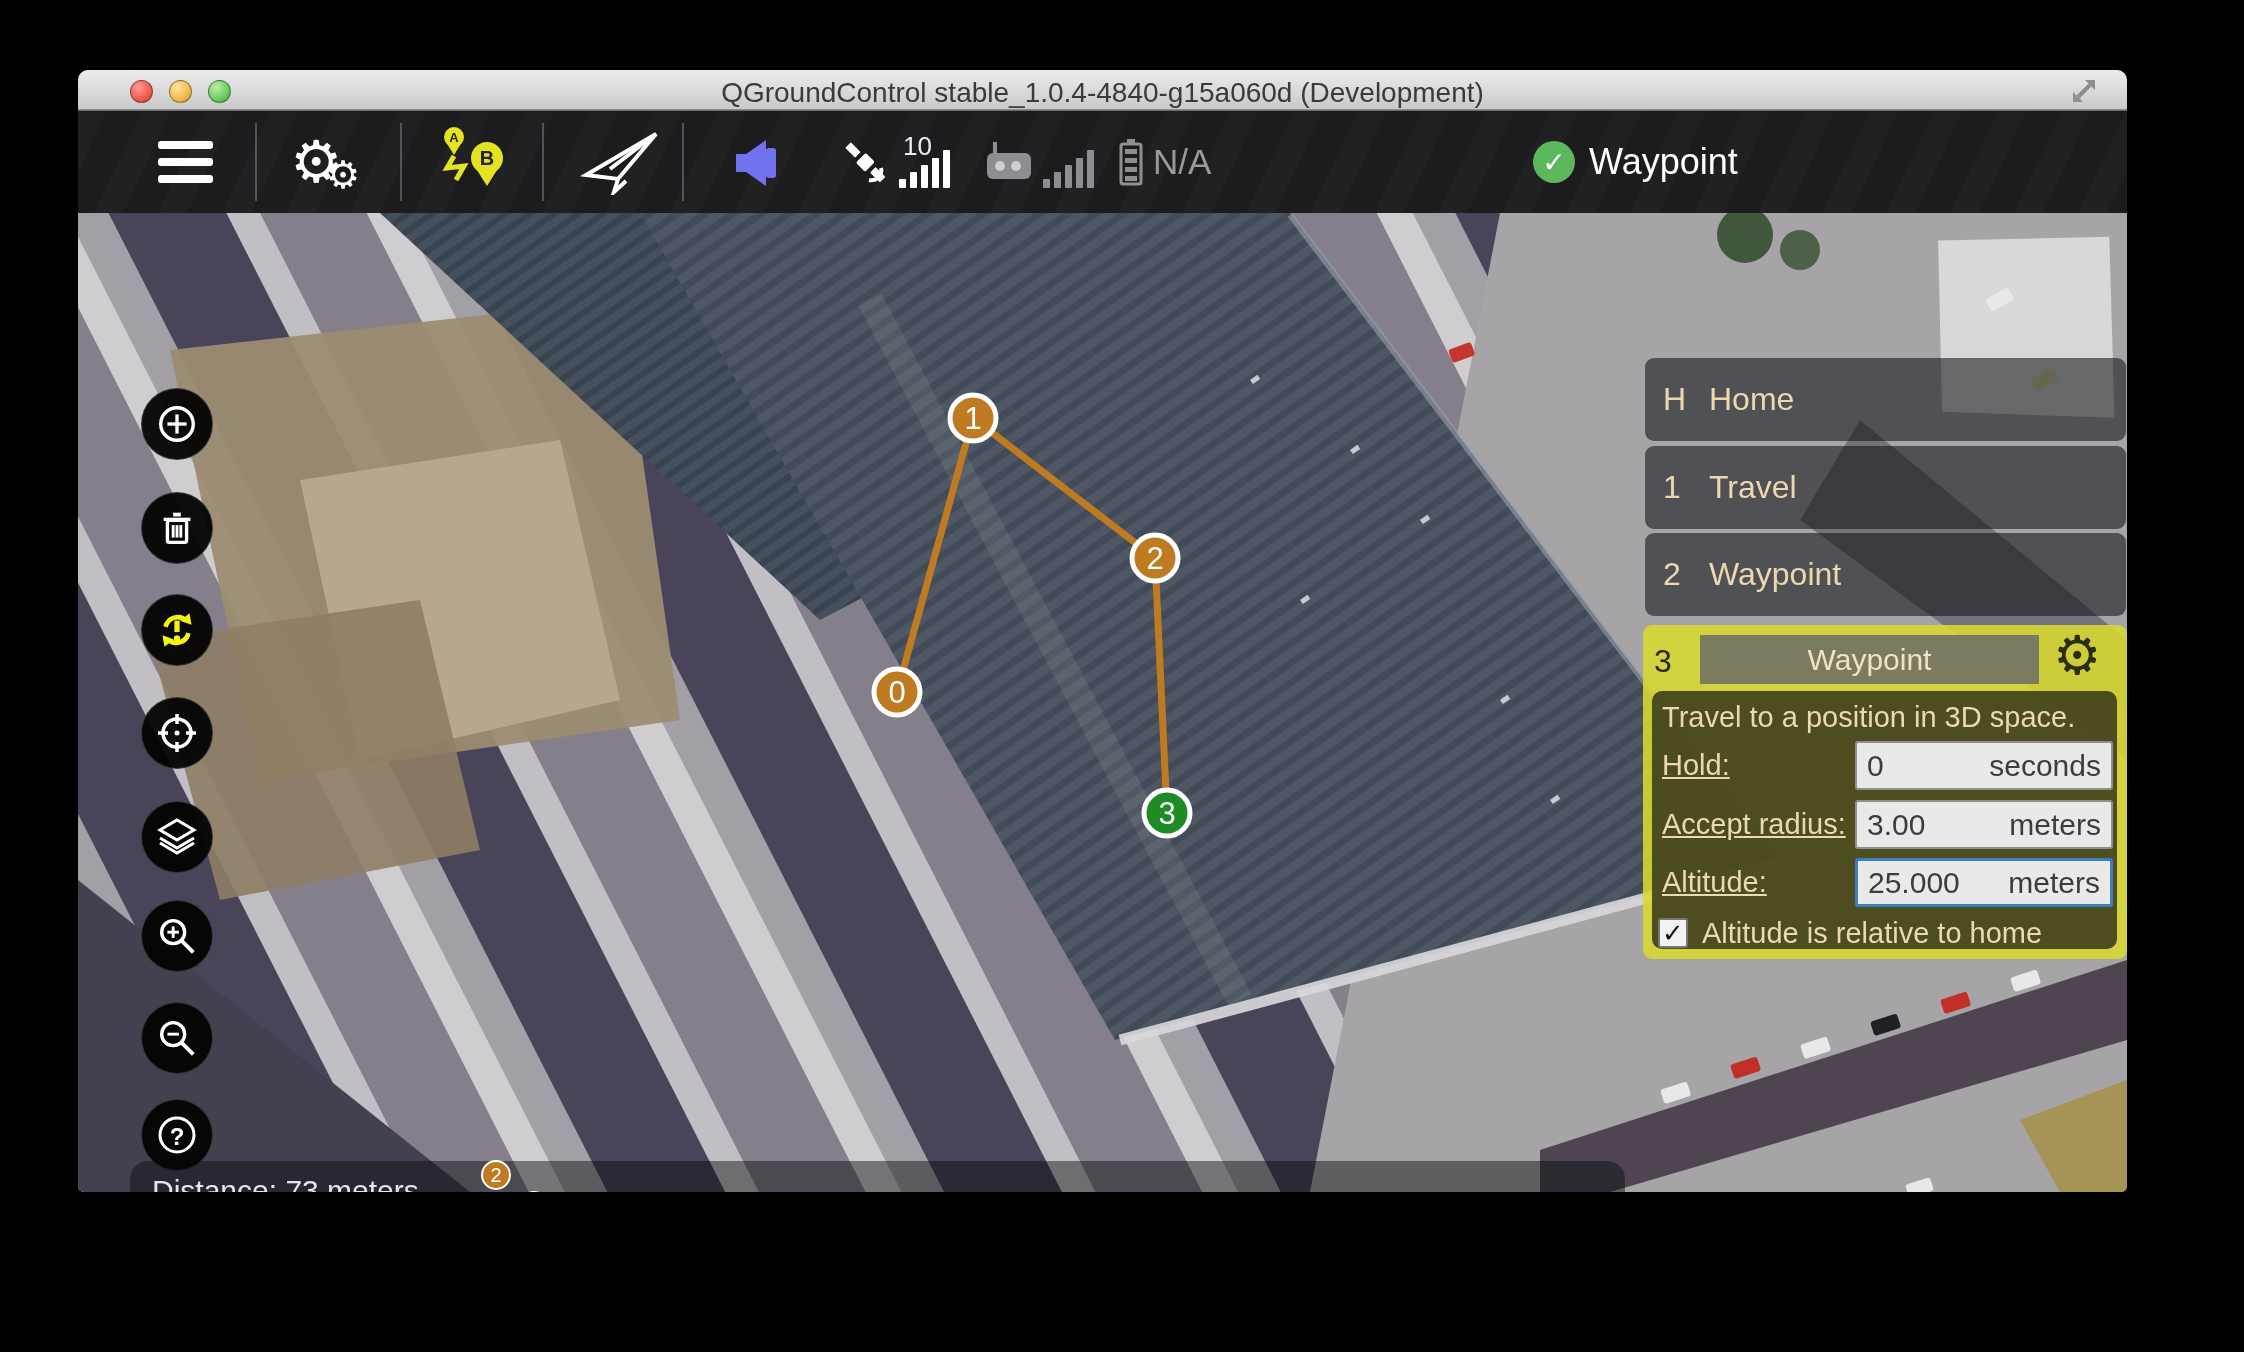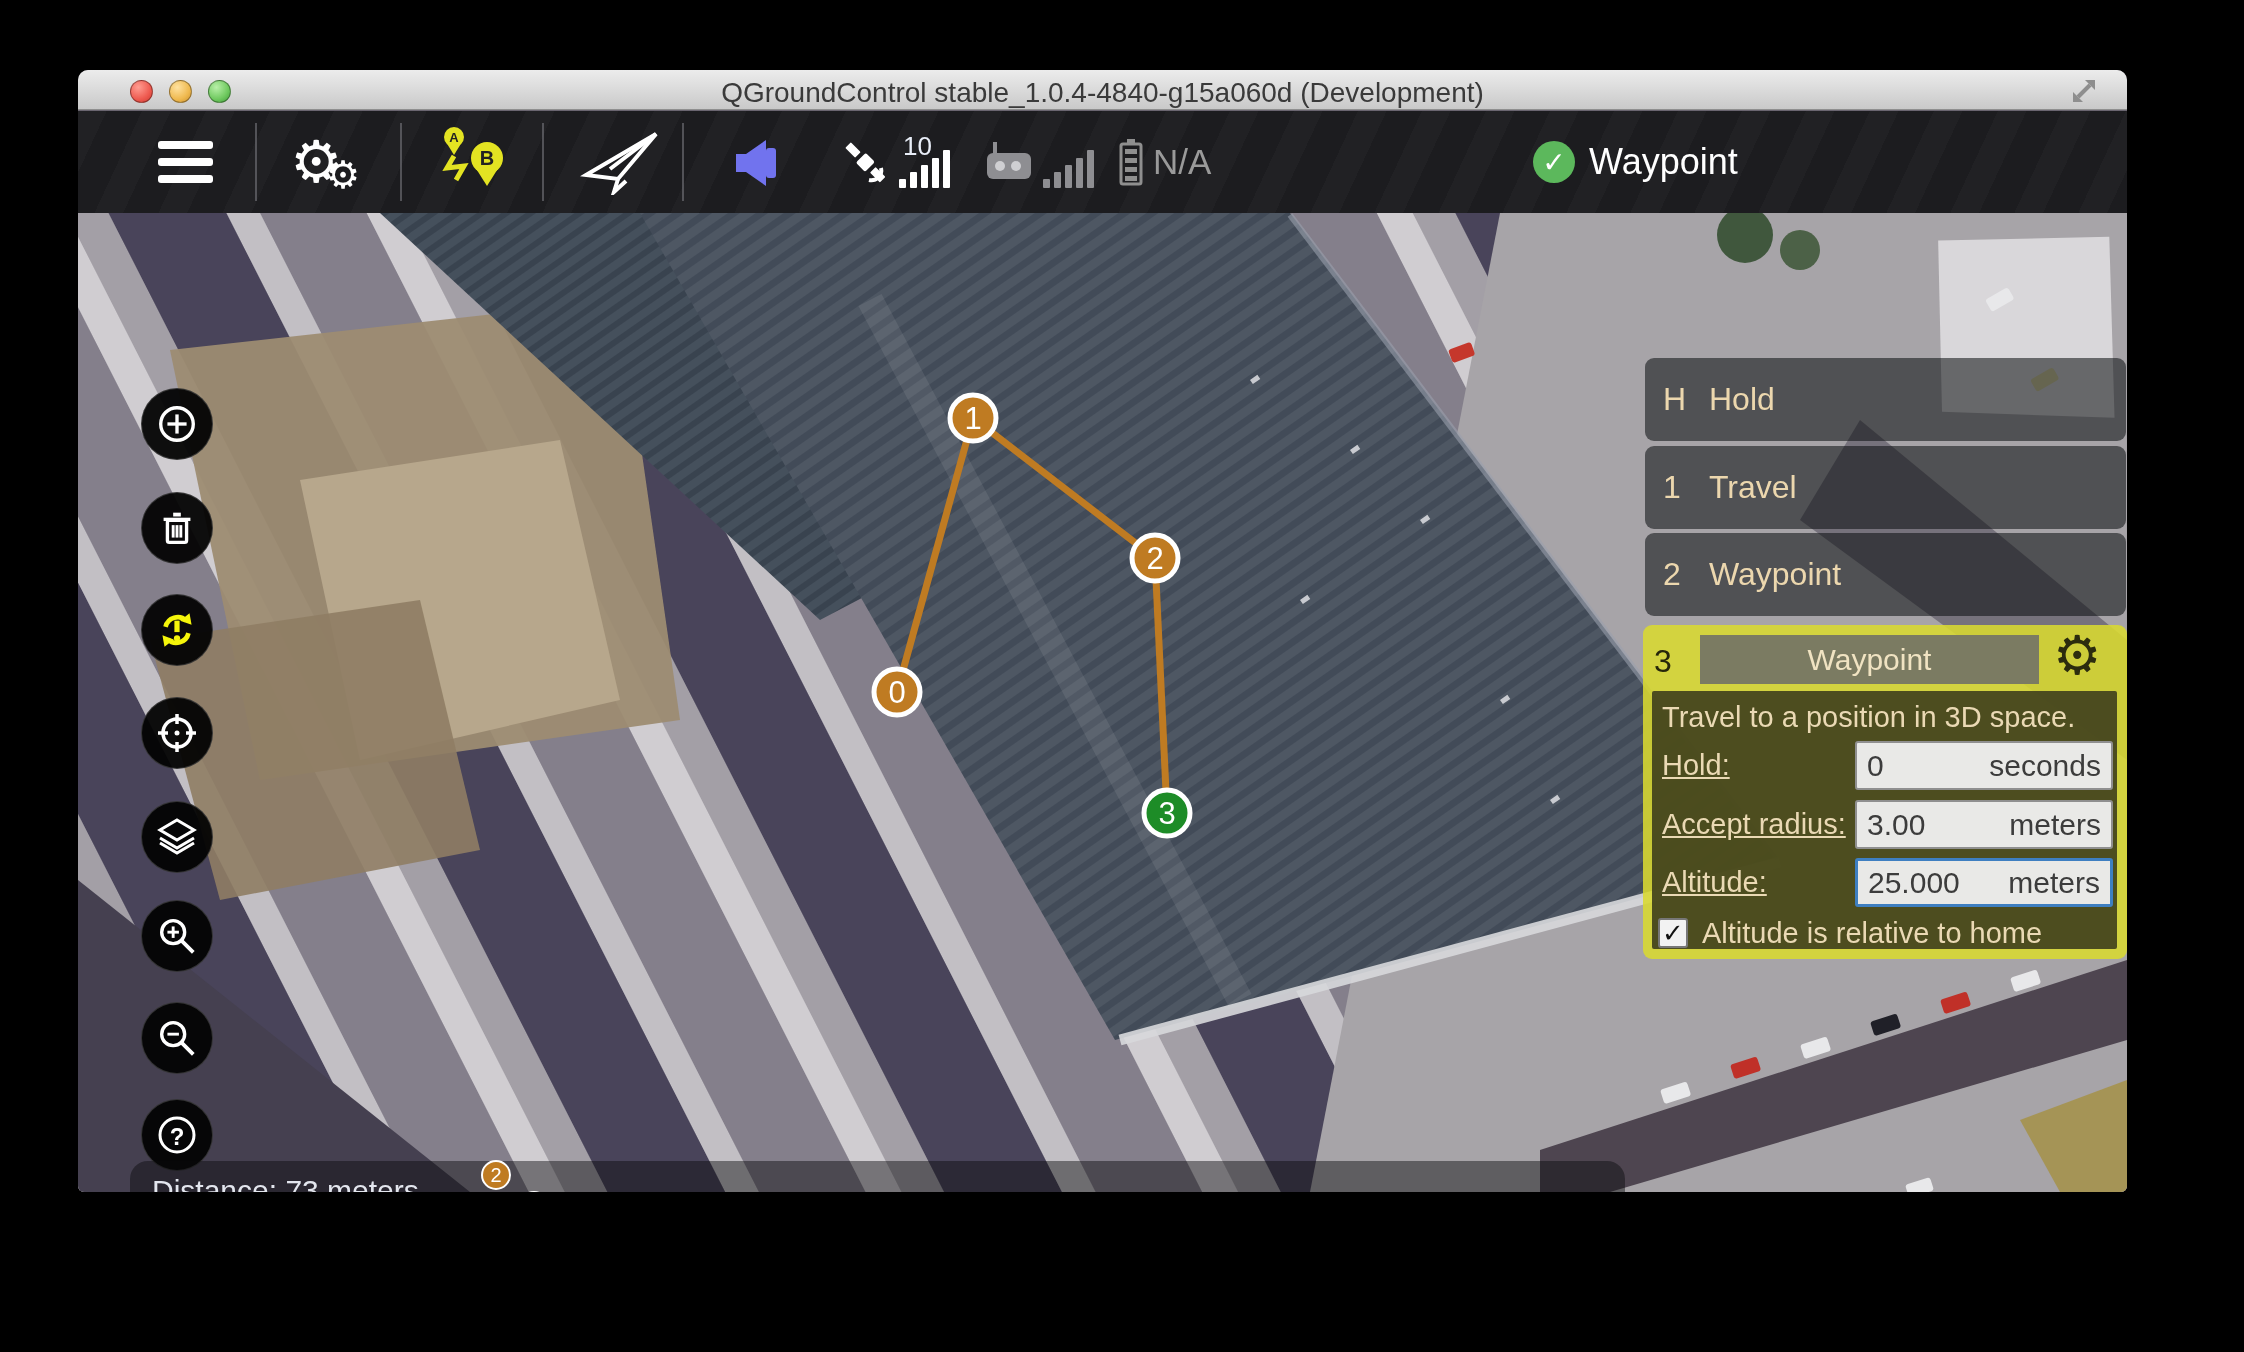--- a/index.html
+++ b/index.html
@@ -56,21 +56,21 @@
   
   .wp-editor { position:absolute; left:1565px; top:412px; width:484px; height:334px;
                background:rgba(218,218,48,.88); border-radius:9px; color:#26260a; }
   .wp-editor .idx { position:absolute; left:11px; top:18px; font-size:32px; }
   .wp-title { position:absolute; left:57px; top:10px; width:339px; height:49px;
               background:#7b7b62; color:#f0e3c2; font-size:30px; display:flex;
               align-items:center; justify-content:center; }
   .wp-gear { position:absolute; left:410px; top:4px; font-family:"DejaVu Sans",sans-serif;
              font-size:54px; color:#2c2c0e; line-height:1; }
   .wp-body { position:absolute; left:9px; top:66px; width:465px; height:258px;
-             background:rgba(58,58,27,.88); border-radius:2px; color:#ead9b4; font-size:29px; }
+             background:rgba(58,58,27,.88); border-radius:10px; color:#ead9b4; font-size:29px; }
   .wp-desc { position:absolute; left:10px; top:10px; }
   .frow-label { position:absolute; left:10px; height:49px; display:flex; align-items:center;text-decoration:underline; }
   .finput { position:absolute; left:203px; width:258px; height:49px; background:#e9e9e7;
             border:2px solid #8f8f8f; border-radius:3px; color:#3c3c3c; font-size:30px;
             display:flex; align-items:center; justify-content:space-between; padding:0 10px; }
   .finput.focused { border:3px solid #3e7fc1; }
   .wp-check { position:absolute; left:6px; top:227px; width:30px; height:30px; background:#f2f2f2;
               border:2px solid #777; border-radius:3px; color:#111; font-size:26px; font-weight:bold;
               display:flex; align-items:center; justify-content:center;
               font-family:"DejaVu Sans",sans-serif; line-height:1; }
@@ -346,21 +346,21 @@
     </div>
     <div class="fly-btn" style="left:63px; top:886px">
       <svg width="48" height="48" viewBox="0 0 48 48">
         <circle cx="24" cy="24" r="17" fill="none" stroke="#fff" stroke-width="3"></circle>
         <text x="24" y="25" text-anchor="middle" dominant-baseline="central" font-size="24" font-weight="bold" fill="#fff">?</text>
       </svg>
     </div>
 
     <div class="m-item" style="top:145px">
       <span class="idx">H</span>
-      <span>Hold</span>
+      <span>Home</span>
     </div>
     <div class="m-item" style="top:233px">
       <span class="idx">1</span>
       <span>Travel</span>
     </div>
     <div class="m-item" style="top:320px">
       <span class="idx">2</span>
       <span>Waypoint</span>
     </div>
 

